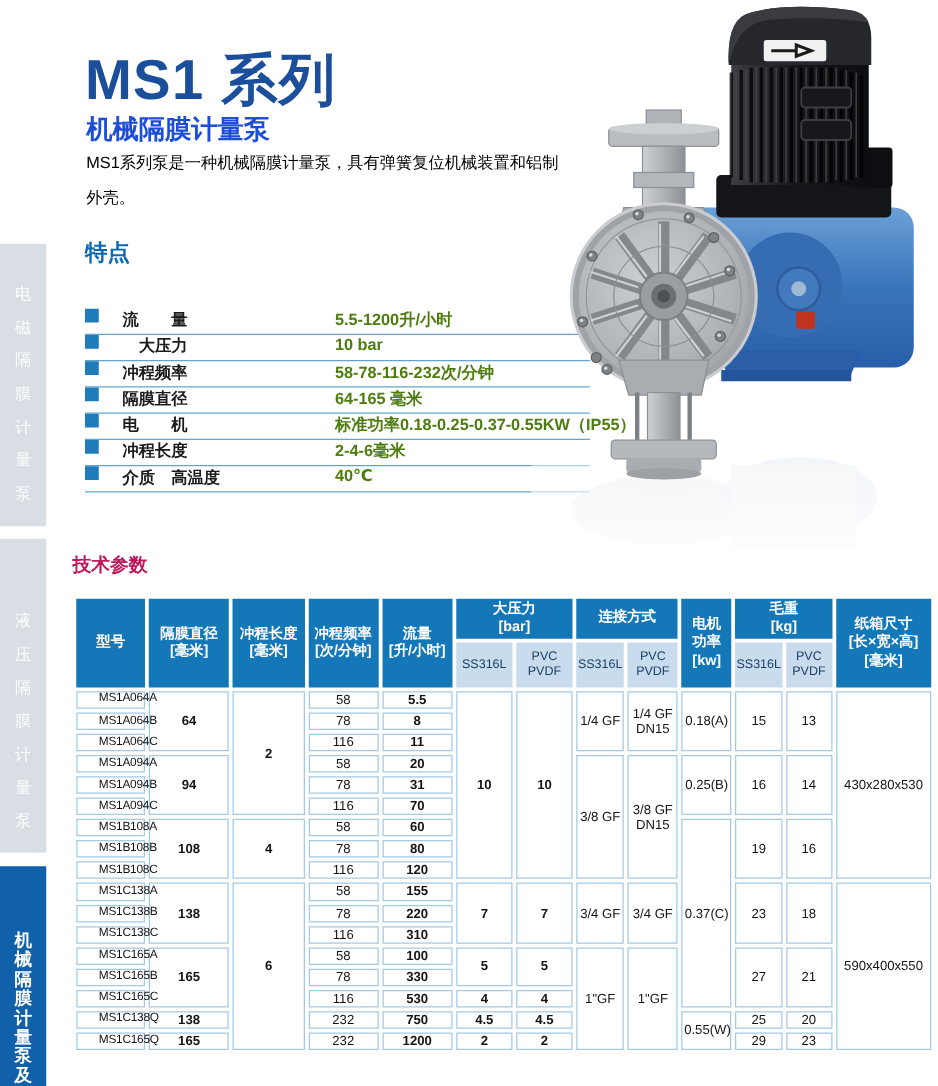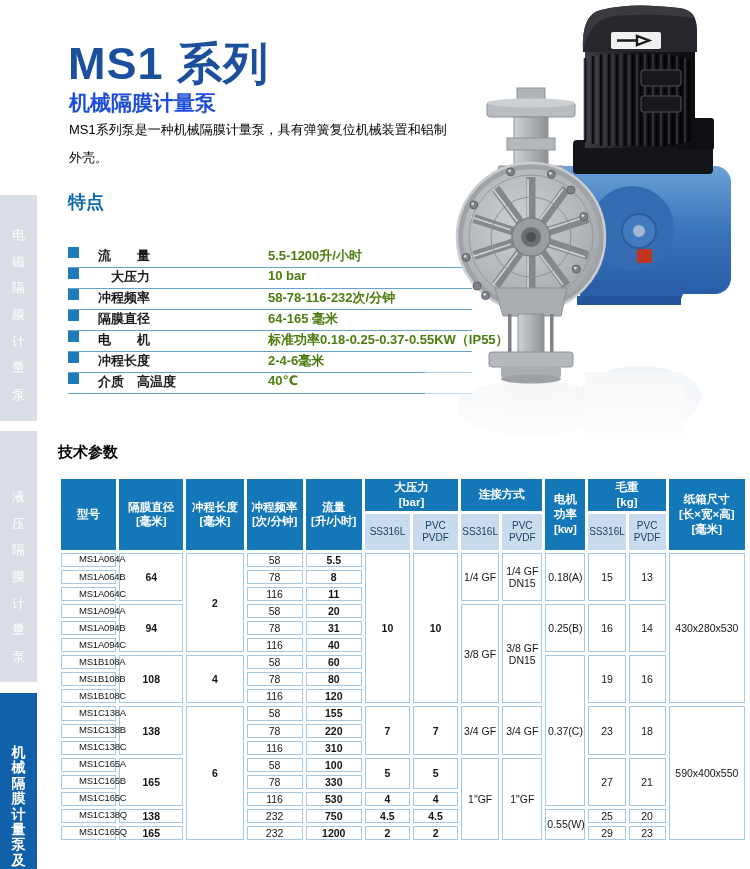--- a/index.html
+++ b/index.html
@@ -48,21 +48,21 @@
     border-bottom:1px solid #63a5cf;
     gap:12px;
   }
   .bullet { width:11px; height:11px; background:#1e7cba; margin-right:7px; flex:none; }
   .flabel { width:158px; flex:none; font-size:13px; font-weight:bold; color:#1b1b1b; white-space:pre; }
   .fvalue { font-size:13px; font-weight:bold; color:#4d7c0f; white-space:pre; }
 
   
   .spec-heading {
     position:absolute; left:58px; top:443px;
-    font-size:15px; font-weight:bold; color:#000000;
+    font-size:15px; font-weight:bold; color:#be185d;
   }
   table.specs {
     position:absolute; left:58px; top:476px;
     border-collapse:separate; border-spacing:3px;
     table-layout:fixed; width:690px;
   }
   table.specs th, table.specs td { white-space:pre-line; text-align:center; vertical-align:middle; }
   th.main {
     background:#1478b8; color:#fff; font-size:11.5px; font-weight:bold;
     line-height:1.3; padding:1px 0; height:30px;
@@ -385,21 +385,21 @@
           <td rowspan="3">14</td>
         </tr>
         <tr>
           <td class="model">MS1A094B</td>
           <td>78</td>
           <td class="b">31</td>
         </tr>
         <tr>
           <td class="model">MS1A094C</td>
           <td>116</td>
-          <td class="b">40</td>
+          <td class="b">70</td>
         </tr>
         <tr>
           <td class="model">MS1B108A</td>
           <td rowspan="3" class="b">108</td>
           <td rowspan="3" class="b">4</td>
           <td>58</td>
           <td class="b">60</td>
           <td rowspan="9">0.37(C)</td>
           <td rowspan="3">19</td>
           <td rowspan="3">16</td>

